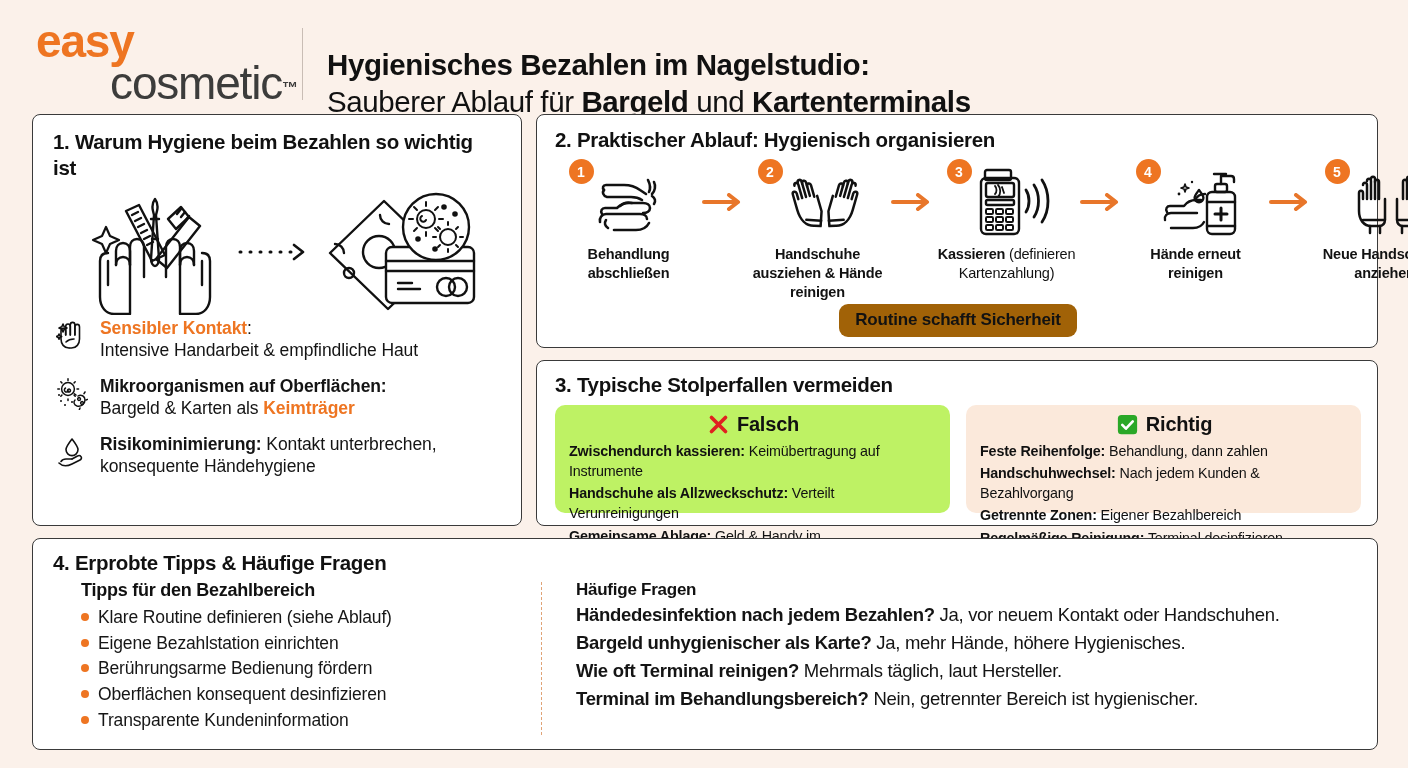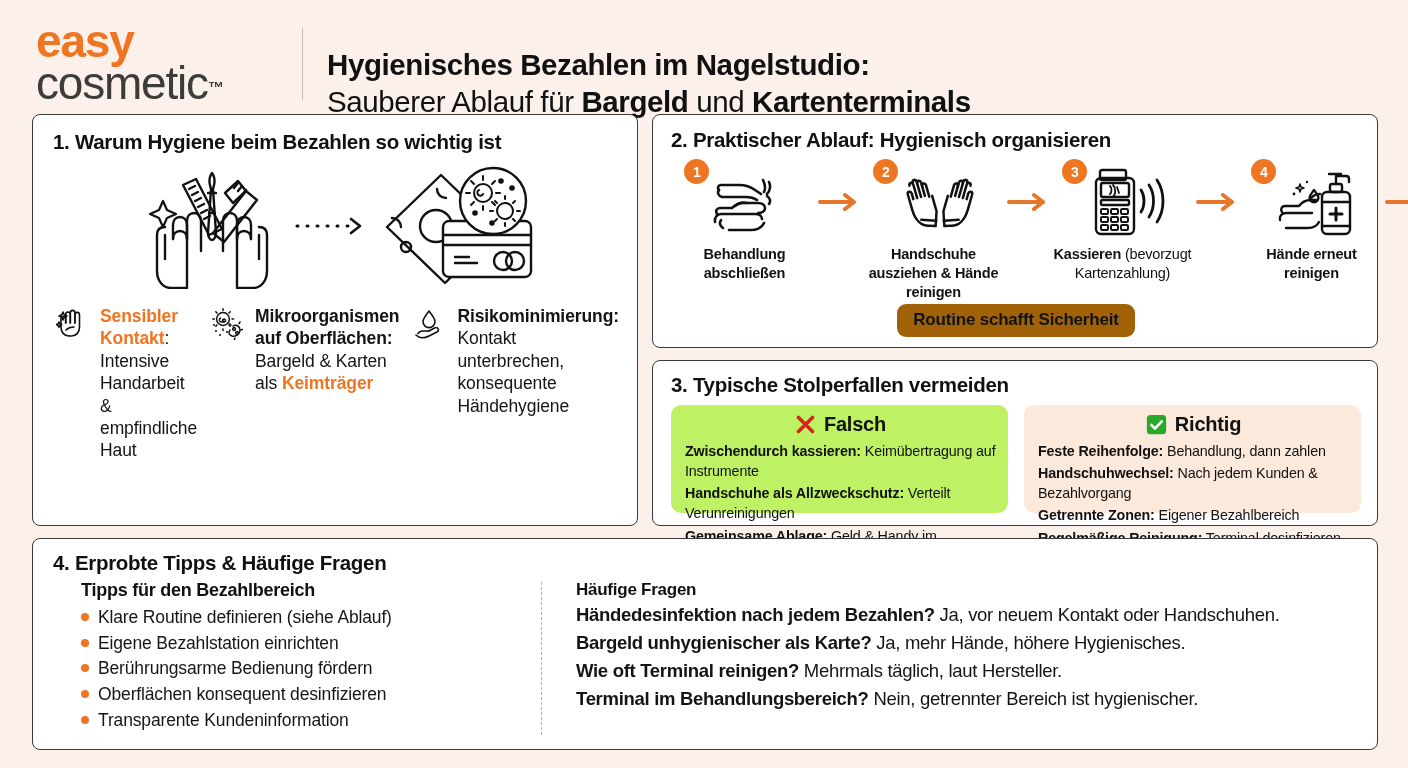--- a/index.html
+++ b/index.html
@@ -45,20 +45,21 @@
   .brand-easy {
     font-size: 46px;
     font-weight: 700;
     color: #ee7522;
     letter-spacing: -1.2px;
     display: block;
   }
   .brand-cosmetic-wrap {
     display: block;
     white-space: nowrap;
+    text-align: right;
   }
   .brand-cosmetic {
     font-size: 46px;
     font-weight: 500;
     color: #3c3c3b;
     letter-spacing: -1.2px;
   }
   .brand-tm {
     font-size: 16px;
     font-weight: 600;
@@ -143,23 +144,22 @@
     height: 130px;
     margin-top: 6px;
     display: flex;
     align-items: center;
     justify-content: center;
     gap: 6px;
   }
   .hero svg { display: block; }
 
   .bullets {
-    margin-top: 14px;
-    display: flex;
-    flex-direction: row;
+    display: flex;
+    flex-direction: column;
     gap: 13px;
     padding-left: 2px;
   }
   .bullet {
     display: flex;
     align-items: flex-start;
     gap: 11px;
   }
   .bullet-icon {
     flex: 0 0 34px;
@@ -607,21 +607,21 @@
                     <rect x="35" y="49" width="7" height="5" rx="1.2"></rect>
                     <rect x="15" y="57" width="7" height="5" rx="1.2"></rect>
                     <rect x="25" y="57" width="7" height="5" rx="1.2"></rect>
                     <rect x="35" y="57" width="7" height="5" rx="1.2"></rect>
                   </g>
                   <path d="M55 22 c4 6 4 16 0 22" stroke-width="2.8"></path>
                   <path d="M63 17 c6 9 6 23 0 32" stroke-width="2.8"></path>
                   <path d="M71 12 c8 12 8 30 0 42" stroke-width="2.8"></path>
                 </svg>
               </div>
-              <div class="step-label"><span>Kassieren </span><span class="thin">(bevorzugt Kartenzahlung)</span></div>
+              <div class="step-label"><span>Kassieren </span><span class="thin">(definieren Kartenzahlung)</span></div>
             </div>
 
             <div class="arrow">
               <svg width="42" height="18" viewBox="0 0 42 18" fill="none" stroke="#e8762a" stroke-width="4" stroke-linecap="round" stroke-linejoin="round">
                 <path d="M2 9 h32"></path>
                   <path d="M27 2 l9 7 -9 7"></path>
               </svg>
             </div>
 
             <div class="step">

